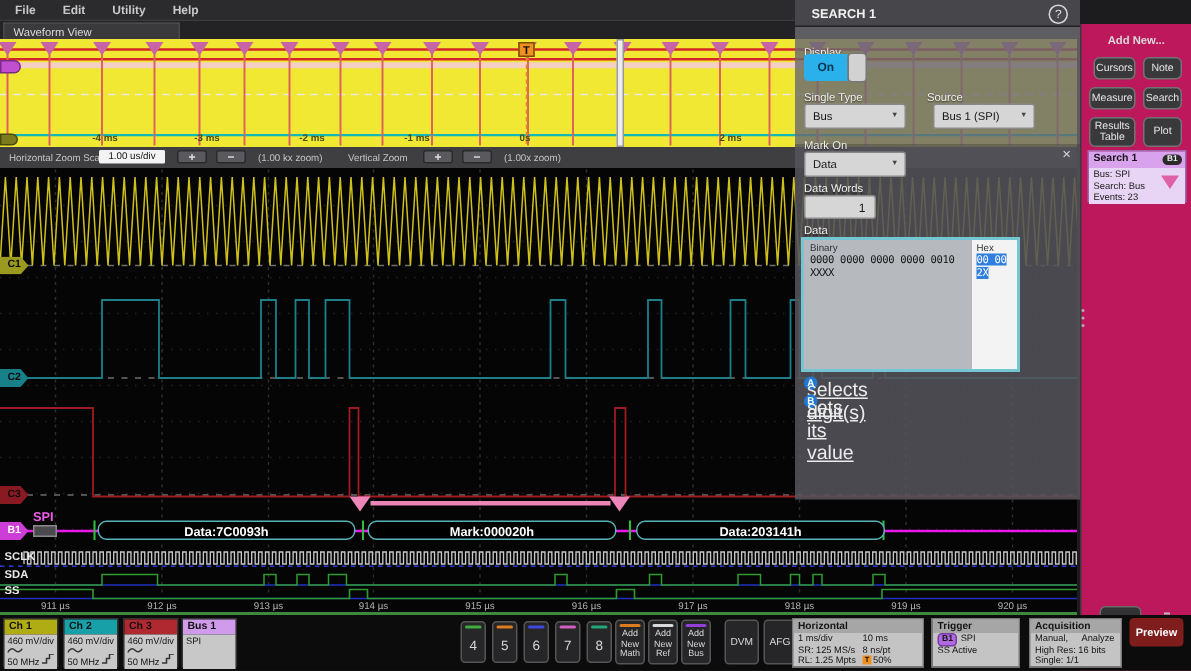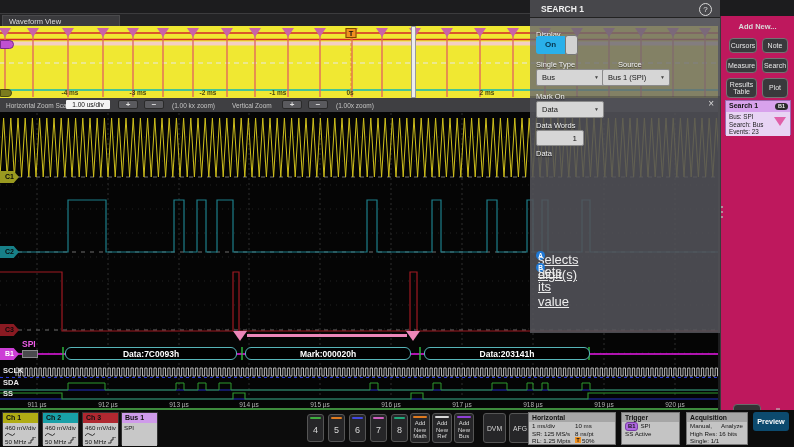--- a/index.html
+++ b/index.html
@@ -79,29 +79,35 @@
   .ch-badge .hd{height:10px;font-size:7px;font-weight:bold;color:#101010;padding:1px 0 0 3px;box-sizing:border-box;}
   .ch-badge .bd{height:23px;background:#c8c8c8;color:#141414;font-size:6.2px;line-height:7px;padding:1px 0 0 2px;box-sizing:border-box;position:relative;}
   .num-btn{position:absolute;top:4px;width:17px;height:28px;background:#262628;border:1px solid #555;border-radius:3px;color:#d8d8d8;font-size:9px;display:flex;align-items:flex-end;justify-content:center;padding-bottom:6px;box-sizing:border-box;}
   .num-bar{position:absolute;top:2px;left:2px;right:2px;height:2px;border-radius:1px;}
   .add-btn{position:absolute;top:3px;width:20px;height:30px;background:#262628;border:1px solid #555;border-radius:3px;color:#d8d8d8;font-size:6px;line-height:6.5px;text-align:center;padding-top:6px;box-sizing:border-box;}
   .plain-btn{position:absolute;top:3px;height:30px;background:#262628;border:1px solid #555;border-radius:3px;color:#d8d8d8;font-size:6.8px;display:flex;align-items:center;justify-content:center;box-sizing:border-box;}
   .info-panel{position:absolute;top:2px;height:33px;background:#c4c4c4;border:1px solid #777;box-sizing:border-box;font-size:6.2px;color:#141414;}
   .info-panel .hd{height:9px;background:#a6a6a6;font-size:6.8px;font-weight:bold;padding:1px 0 0 3px;box-sizing:border-box;}
   .info-row{position:relative;height:7.5px;padding-left:3px;}
   .info-row .r{position:absolute;left:46px;top:0;}
-  #preview-btn{position:absolute;left:753px;top:2px;width:36px;height:19px;background:#0c4a6e;border-radius:3px;color:#fff;font-size:7.3px;font-weight:bold;display:flex;align-items:center;justify-content:center;}
+  #preview-btn{position:absolute;left:753px;top:2px;width:36px;height:19px;background:#7f1d1d;border-radius:3px;color:#fff;font-size:7.3px;font-weight:bold;display:flex;align-items:center;justify-content:center;}
   .b1-pill{display:inline-block;background:#b06ae0;border:1px solid #7a3aa8;color:#141414;font-size:5.8px;font-weight:bold;border-radius:3px;padding:0 2px;line-height:6.5px;vertical-align:top;margin-right:2px;}
   .tpos-icon{display:inline-block;width:6px;height:6px;background:#f09020;color:#111;font-size:5px;font-weight:bold;text-align:center;line-height:6px;vertical-align:top;margin-right:1px;}
 </style>
 </head>
 <body>
 
 <div id="app">
 
+  <div id="menubar" class="abs">
+    <span class="menu-item">File</span>
+    <span class="menu-item">Edit</span>
+    <span class="menu-item">Utility</span>
+    <span class="menu-item">Help</span>
+  </div>
 
   <div id="tabstrip" class="abs">
     <div id="wf-tab">Waveform View</div>
   </div>
 
   <div id="overview" class="abs">
     <svg id="ov-svg" width="718" height="72" viewBox="0 26 718 72">
         <rect x="0" y="26" width="718" height="72" fill="#f0e832"></rect>
         <line x1="0" y1="33" x2="718" y2="33" stroke="#d42828" stroke-width="1.6"></line>
         <line x1="0" y1="39.5" x2="718" y2="39.5" stroke="#d42828" stroke-width="1.6"></line>
@@ -265,33 +271,45 @@
     <div id="sp-toggle">
       <div class="on">On</div>
       <div class="knob"></div>
     </div>
     <span class="sp-label" style="left:6px;top:60px">Single Type</span>
     <div class="dropdown" style="left:6px;top:69px;width:68px">
       <span>Bus</span>
       <span class="arr">▼</span>
     </div>
     <span class="sp-label" style="left:88px;top:60px">Source</span>
-    <div class="dropdown" style="left:72px;top:69px;width:68px">
+    <div class="dropdown" style="left:92px;top:69px;width:68px">
       <span>Bus 1 (SPI)</span>
       <span class="arr">▼</span>
     </div>
     <span class="sp-label" style="left:6px;top:92px">Mark On</span>
     <div id="sp-close">×</div>
     <div class="dropdown" style="left:6px;top:101px;width:68px">
       <span>Data</span>
       <span class="arr">▼</span>
     </div>
     <span class="sp-label" style="left:6px;top:121px">Data Words</span>
     <div id="sp-words">1</div>
     <span class="sp-label" style="left:6px;top:149px">Data</span>
+    <div id="sp-databox">
+      <div id="sp-bin">
+        <div class="db-label">Binary</div>
+        <div class="db-val">0000 0000 0000 0000 0010</div>
+        <div class="db-val">XXXX</div>
+      </div>
+      <div id="sp-hex">
+        <div class="db-label">Hex</div>
+        <div class="db-val"><span class="db-sel">00 00</span></div>
+        <div class="db-val"><span class="db-sel">2X</span></div>
+      </div>
+    </div>
     <div class="hint-row" style="top:251px">
       <span class="hint-circle">A</span>
       <span class="hint-text">selects digit(s)</span>
     </div>
     <div class="hint-row" style="top:263px">
       <span class="hint-circle">B</span>
       <span class="hint-text">sets its value</span>
     </div>
   </div>
 

